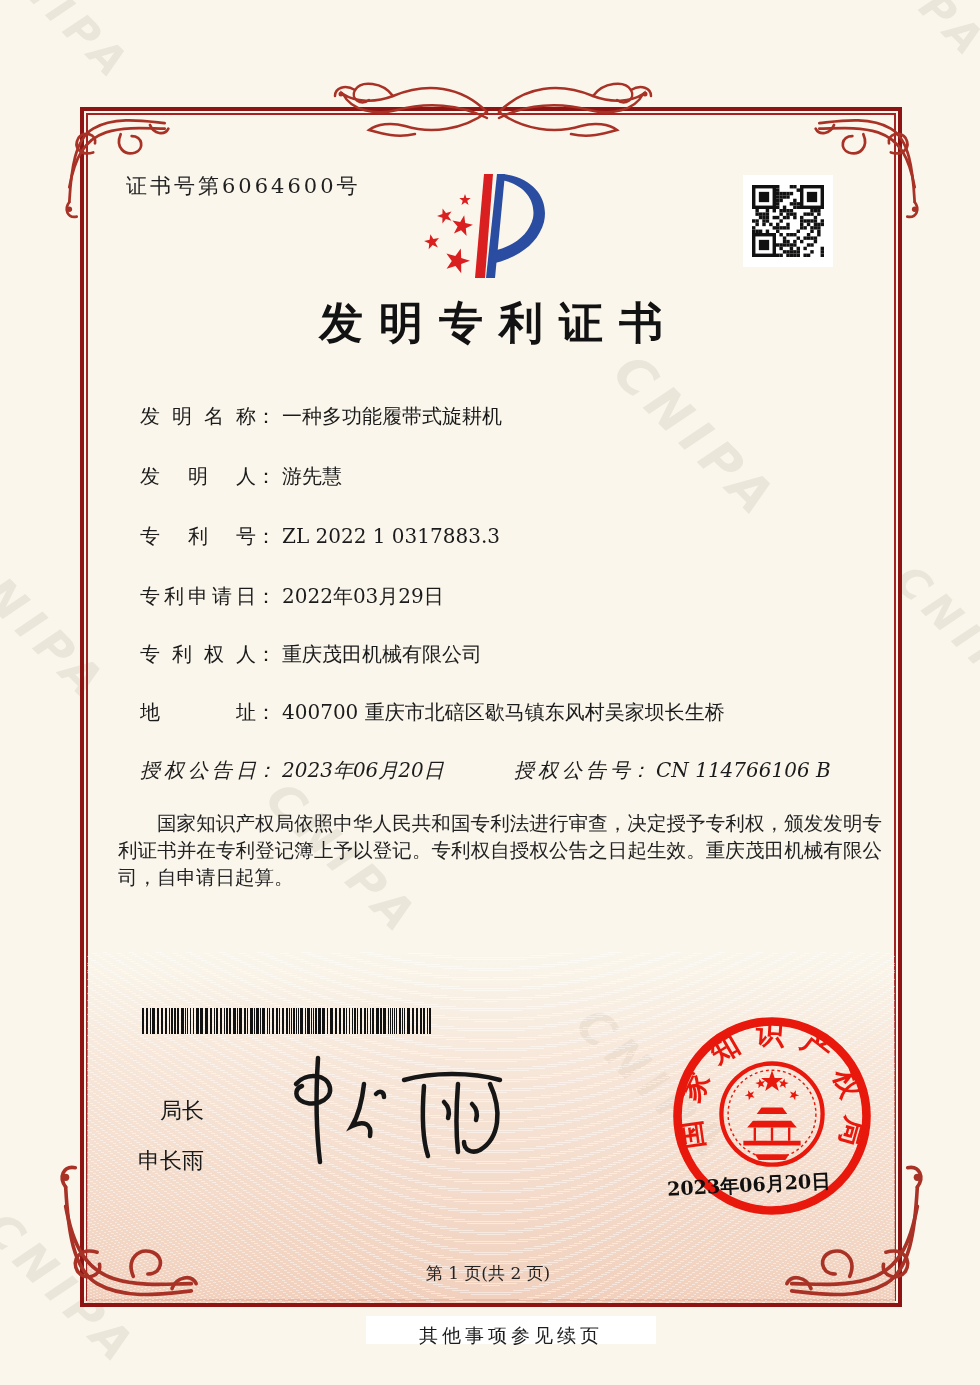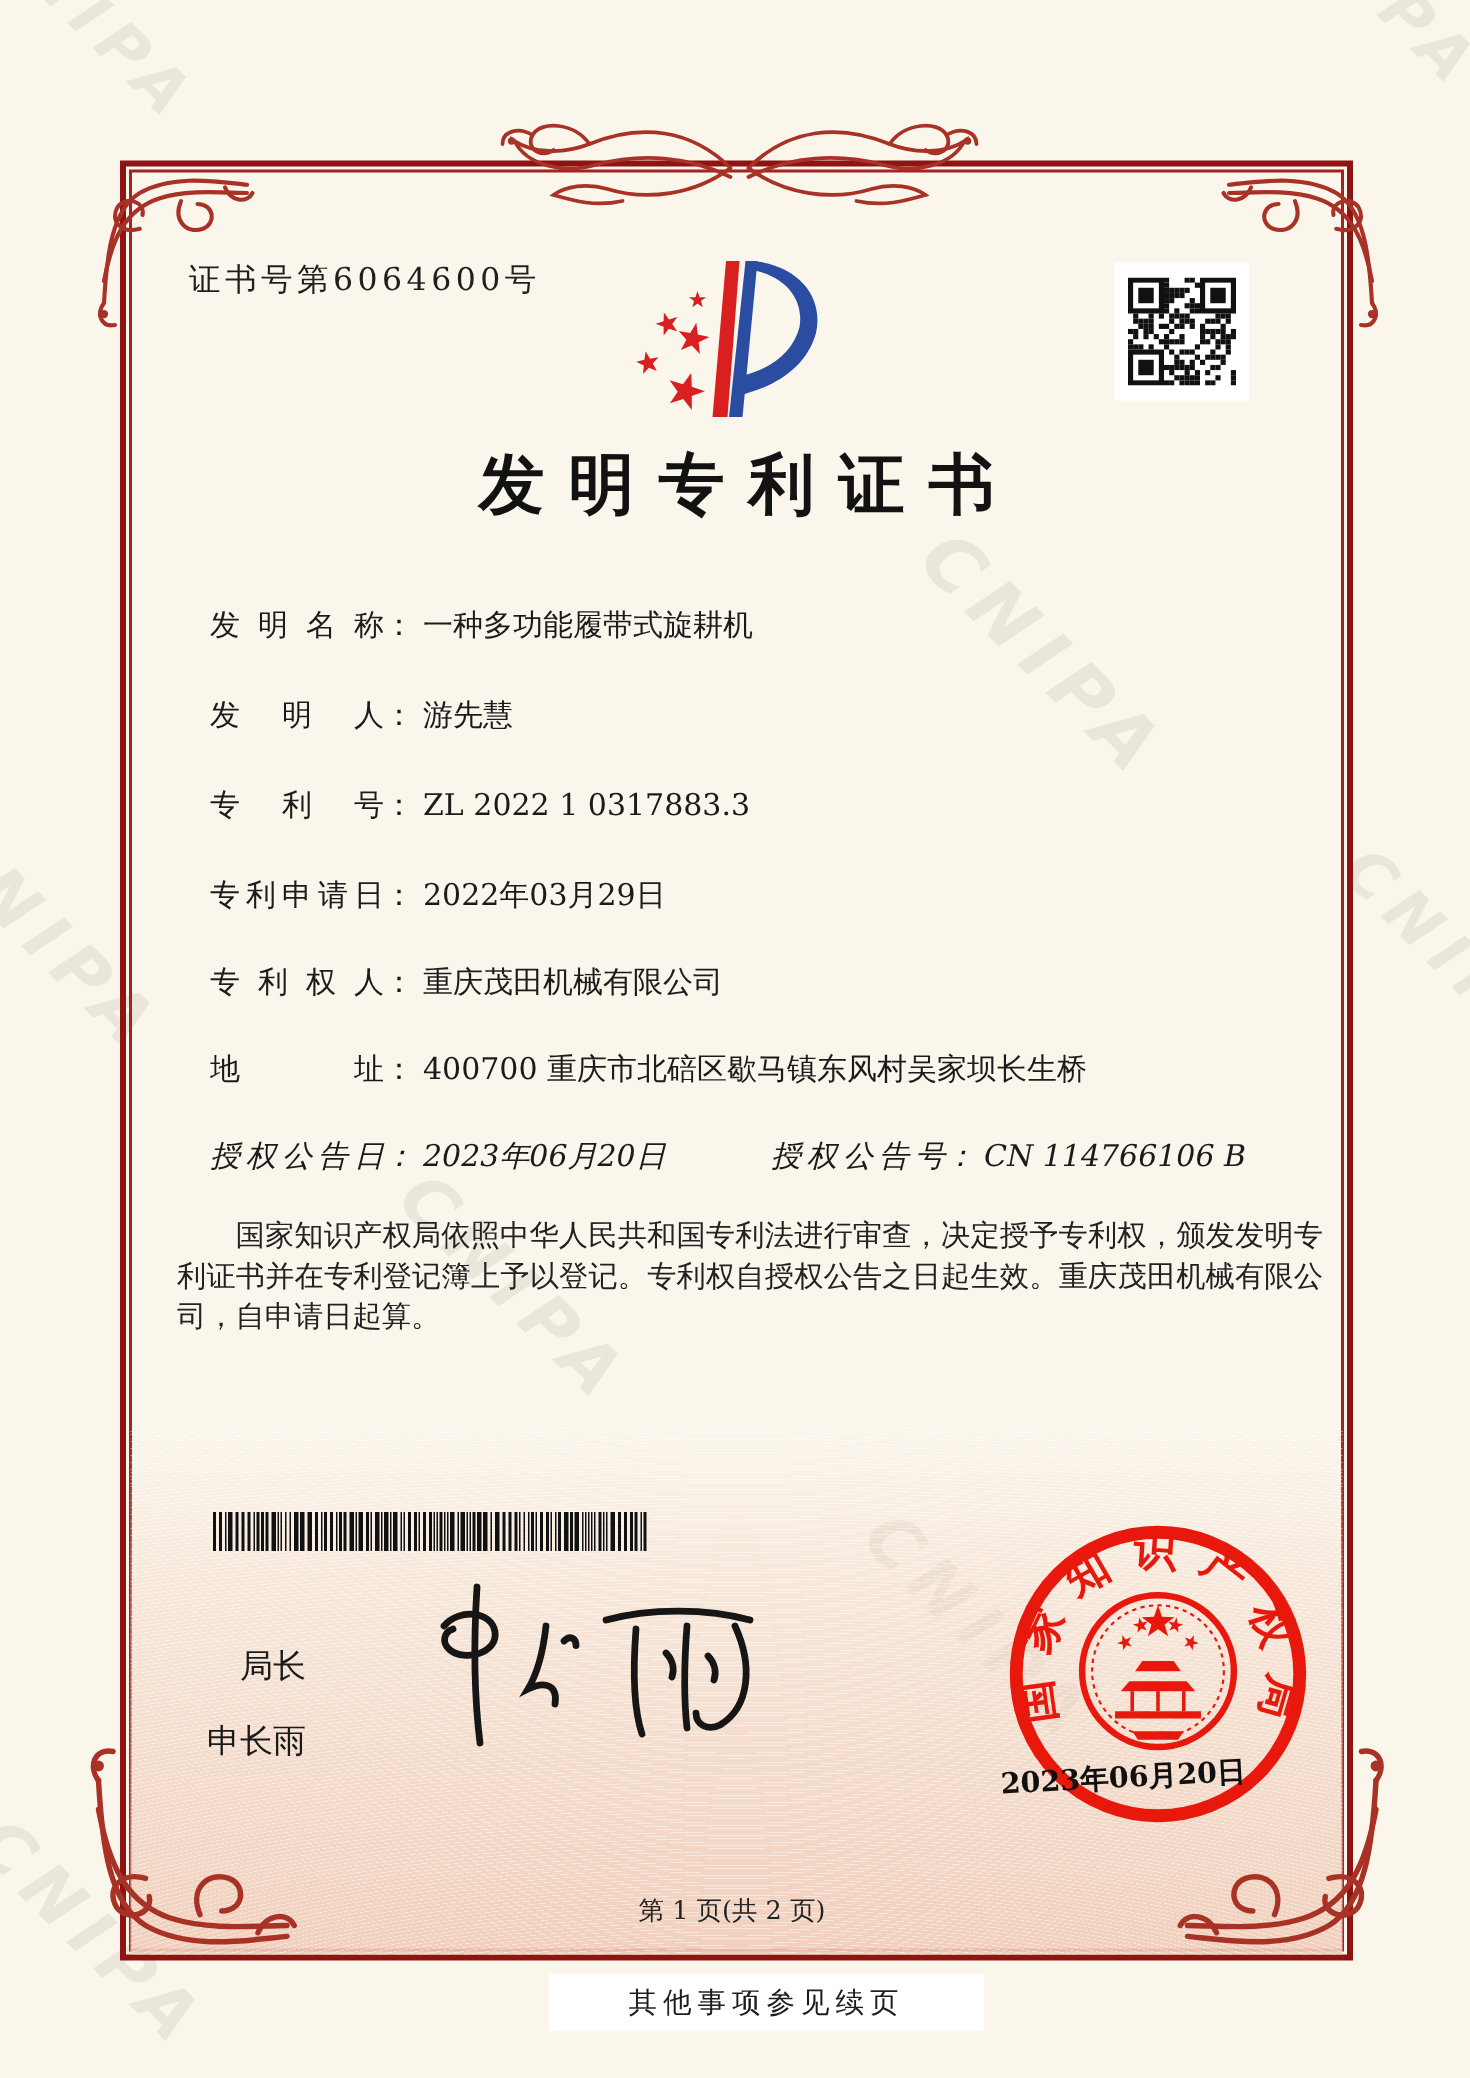--- a/index.html
+++ b/index.html
@@ -58,21 +58,21 @@
 
   .signer{position:absolute;left:138px;top:1096px;z-index:5;font-family:"DejaVu Sans",sans-serif;
           font-size:22px;color:#1a1a1a;}
   .signer div{margin-bottom:20px;text-align:right;}
   .signature{position:absolute;left:276px;top:1050px;z-index:6;}
 
   .seal{position:absolute;left:667px;top:1010px;z-index:6;}
 
   .page-no{position:absolute;left:80px;top:1262px;width:770px;text-align:center;
            font-size:17px;color:#222;z-index:5;padding-left:23px;}
-  .note-strip{position:absolute;left:366px;top:1316px;width:290px;height:38px;background:#ffffff;
+  .note-strip{position:absolute;left:366px;top:1316px;width:290px;height:28px;background:#ffffff;
               z-index:5;text-align:center;line-height:38px;font-size:19px;letter-spacing:4px;color:#1d1d1d;}
 </style>
 </head>
 <body>
 
 <svg width="0" height="0" style="position:absolute">
   <defs>
     <symbol id="corner-flourish" viewBox="0 0 120 120">
       <g fill="none" stroke="currentColor" stroke-width="3" stroke-linecap="round">
         <path d="M8,24 C10,60 14,92 34,104 C58,118 92,112 112,110"></path>

